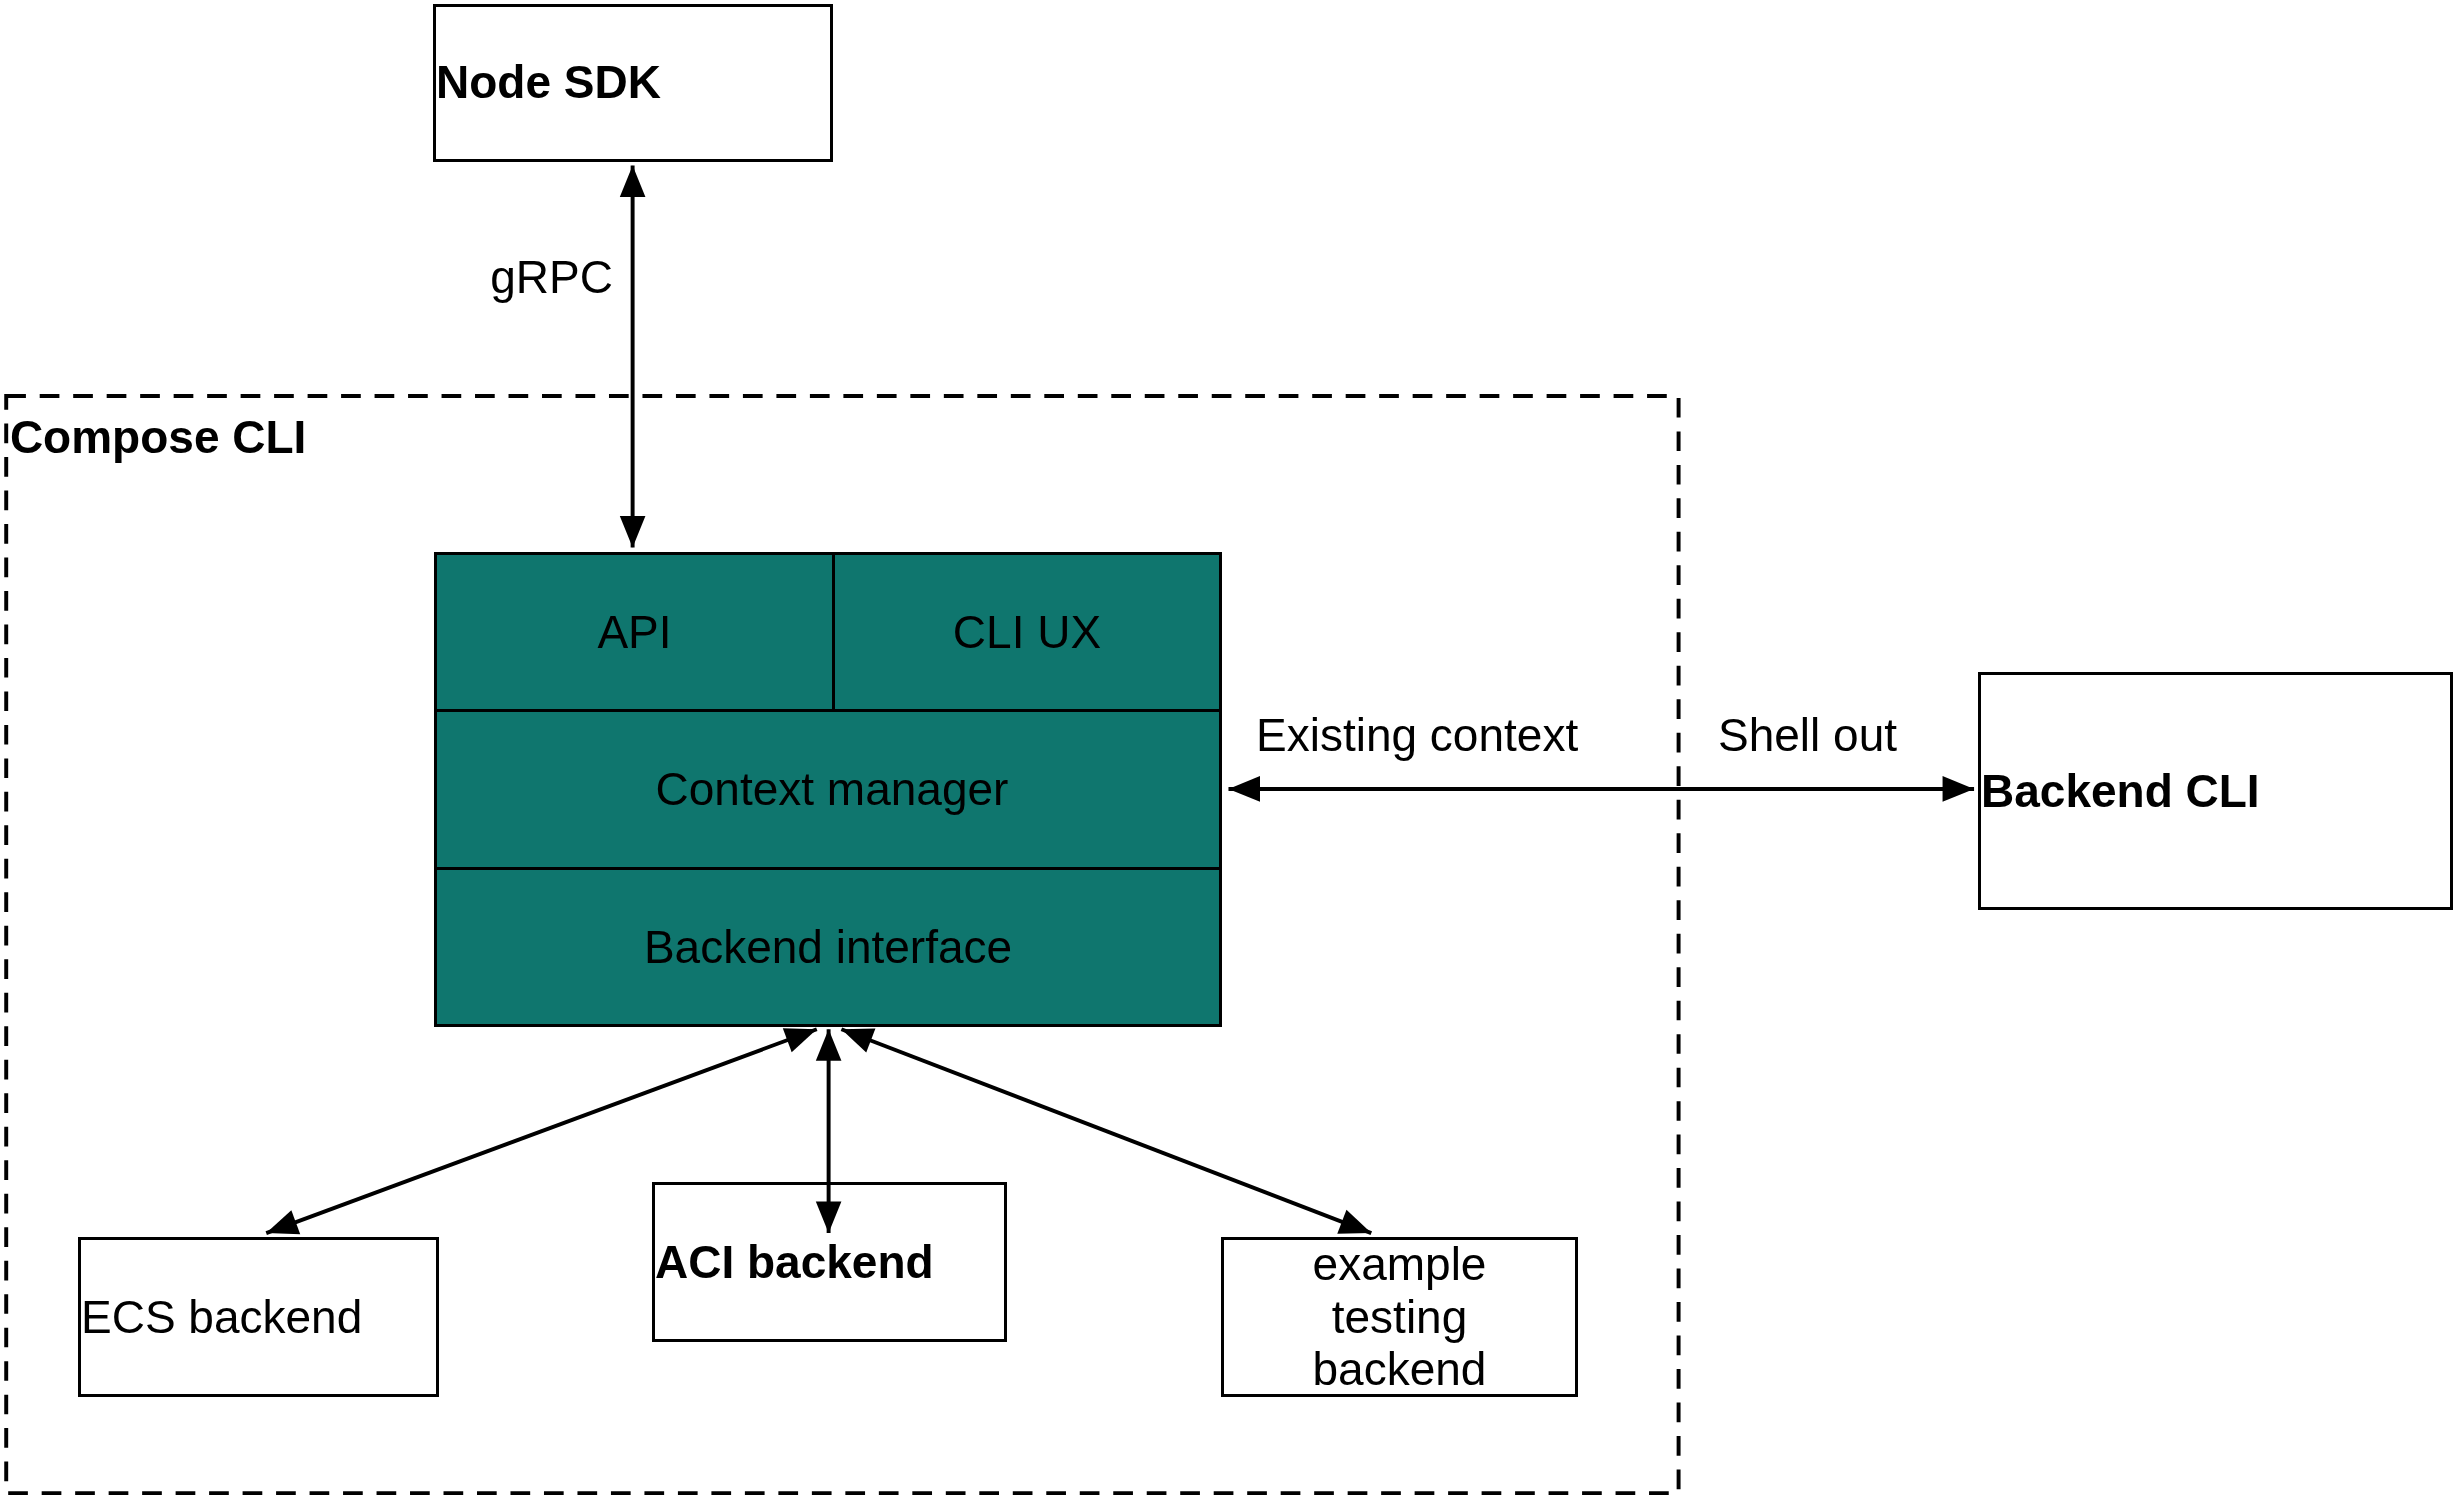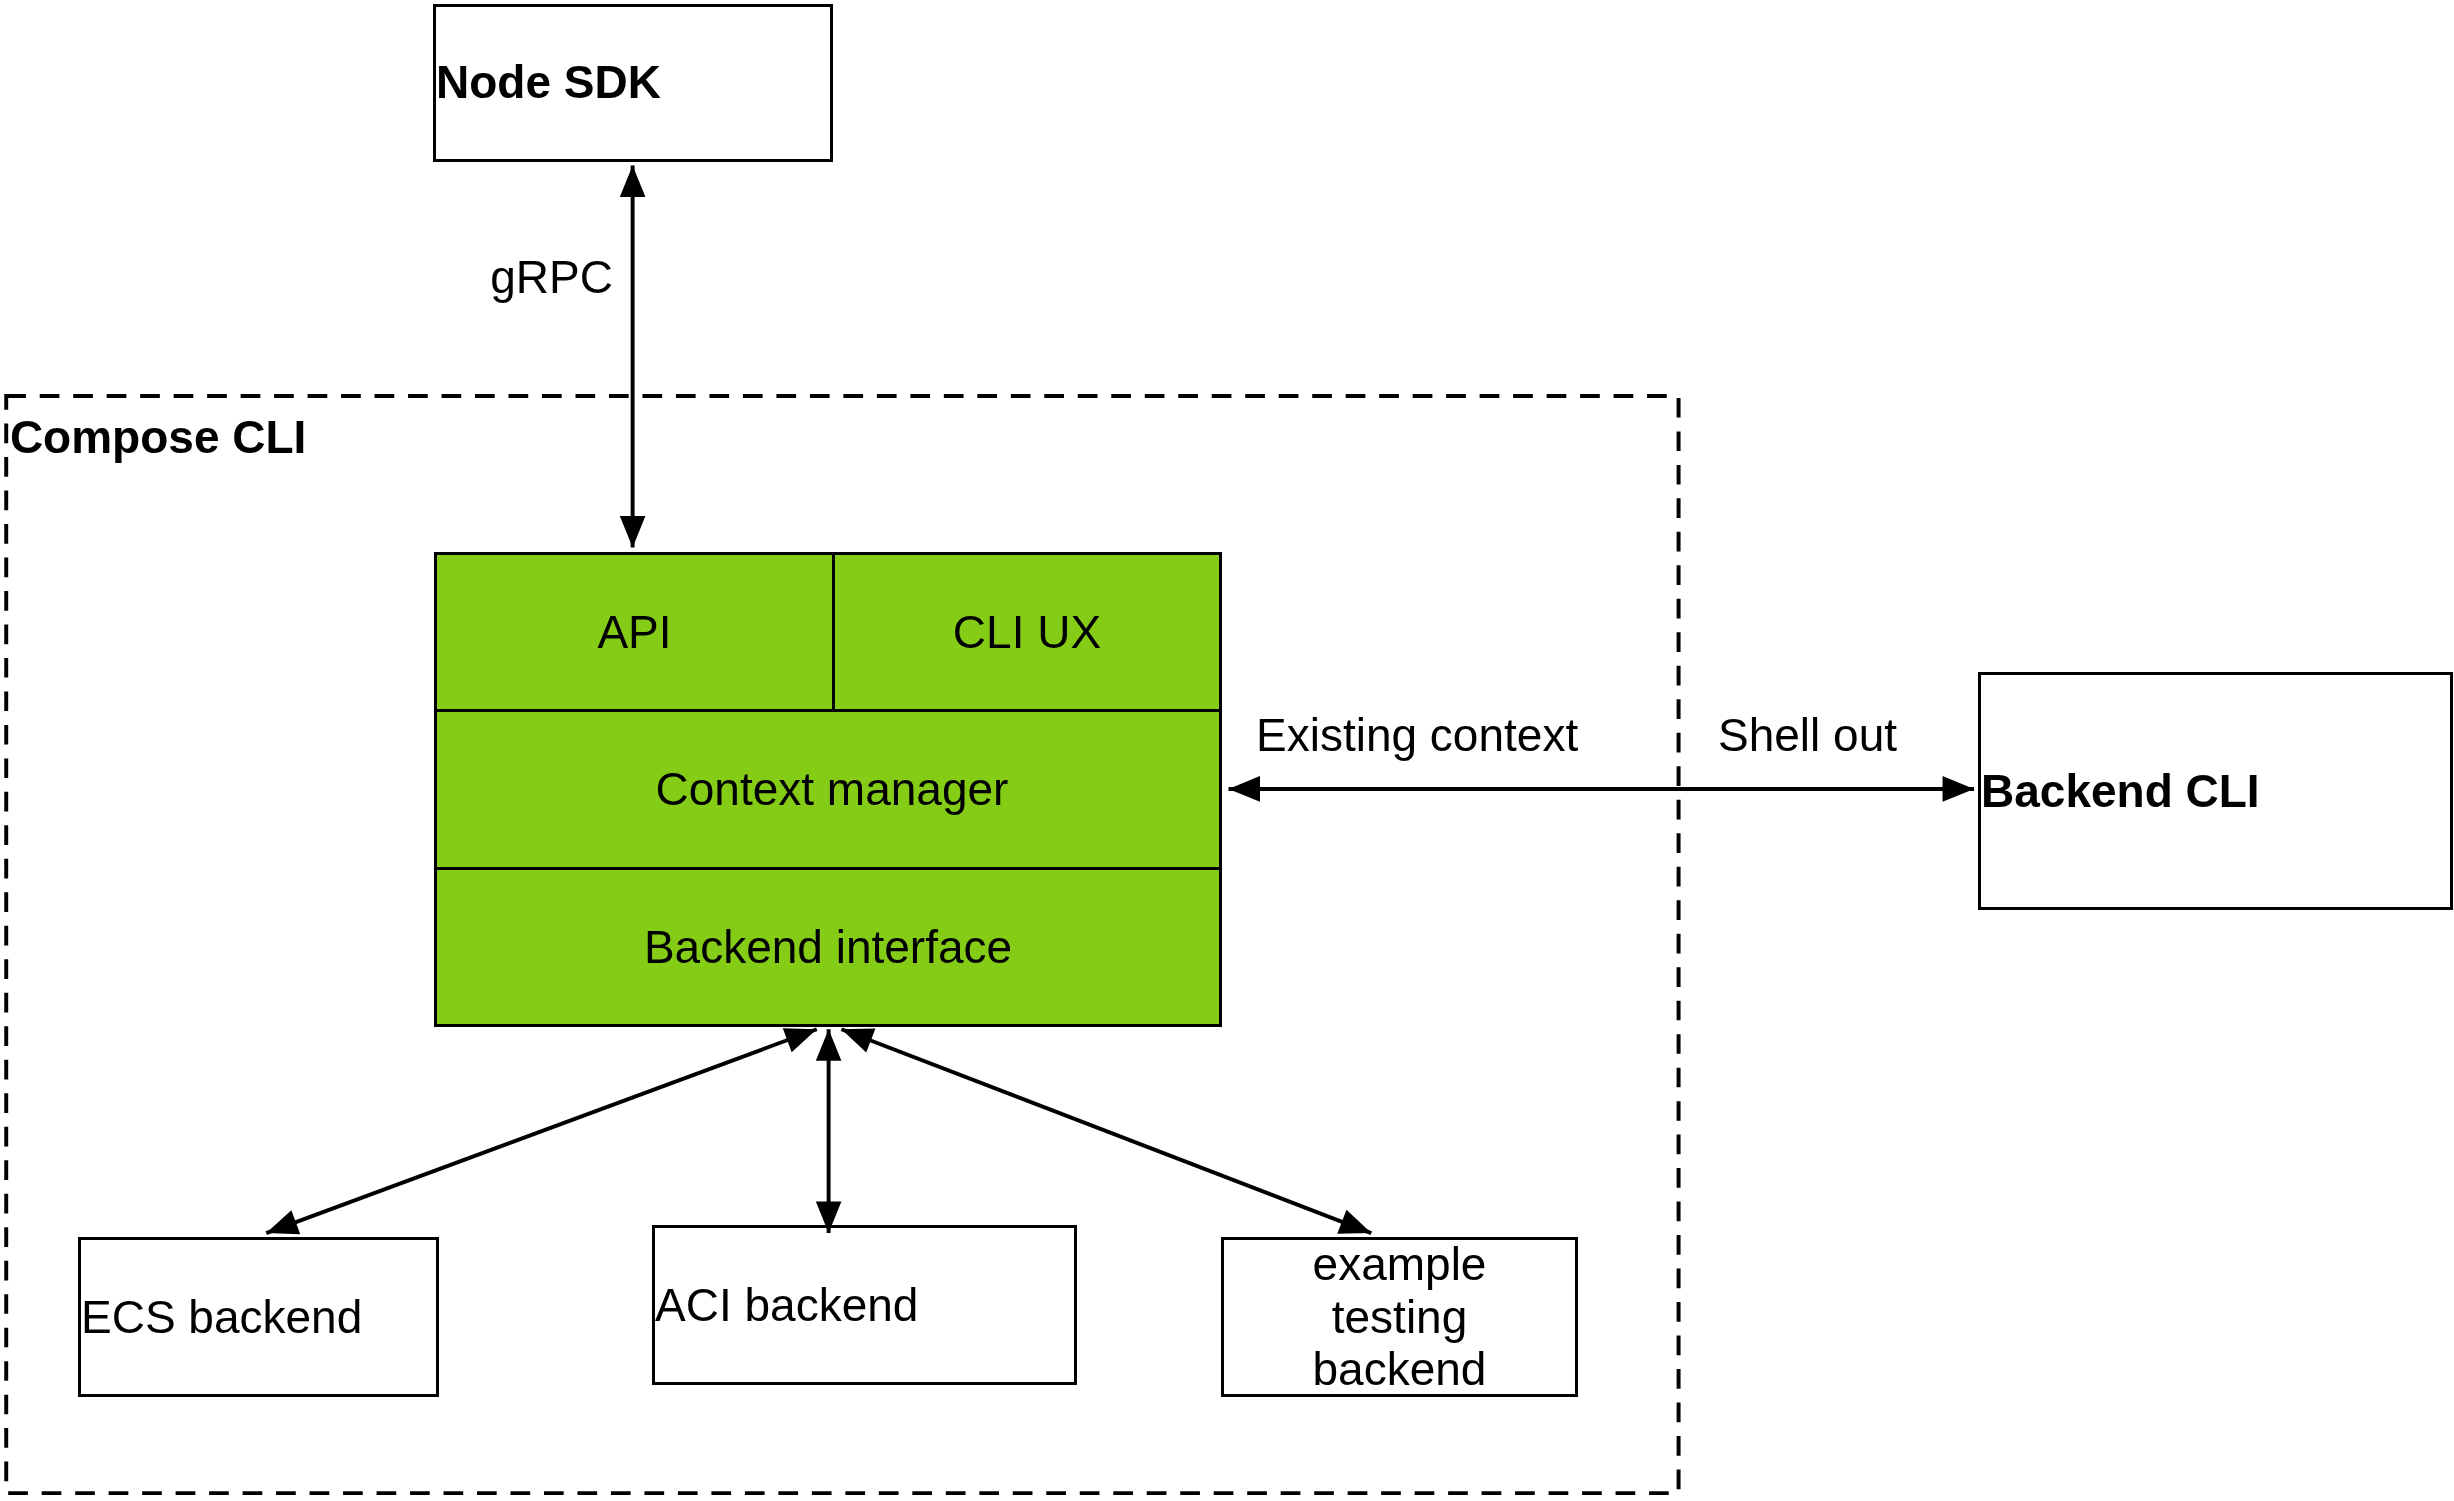--- a/index.html
+++ b/index.html
@@ -32,21 +32,21 @@
 
   
   #node-sdk { left: 433px; top: 3.9px; width: 400px; height: 158px; }
 
   
   #compose-stack {
     position: absolute;
     left: 434px; top: 552px; width: 788px; height: 475px;
     box-sizing: border-box;
     border: 3.9px solid #000000;
-    background: #84cc16;
+    background: #0f766e;
     display: flex;
     flex-direction: column;
   }
   .stack-row {
     box-sizing: border-box;
     display: flex;
     align-items: stretch;
   }
   #row-top { height: 154px; }
   #row-mid { height: 160px; border-top: 3.9px solid #000000; padding-left: 8px; }
@@ -59,21 +59,21 @@
     box-sizing: border-box;
     flex: 1;
   }
   #cell-api { flex: 0 0 398px; border-right: 3.9px solid #000000; }
 
   
   #existing-cli { left: 1978px; top: 672px; width: 475px; height: 238px; }
 
   
   #ecs-backend { left: 78px; top: 1237px; width: 361px; height: 160px; }
-  #aci-backend { left: 652px; top: 1225px; width: 425px; height: 160px; }
+  #aci-backend { left: 652px; top: 1182px; width: 355px; height: 160px; font-weight: bold; }
   #example-backend { left: 1221px; top: 1237px; width: 357px; height: 160px; padding: 0 15px; }
 
   
   .flabel {
     position: absolute;
     font-size: 46px;
     line-height: 1.15;
     white-space: nowrap;
   }
   #compose-cli-label { left: 9.9px; top: 411px; font-weight: bold; }

